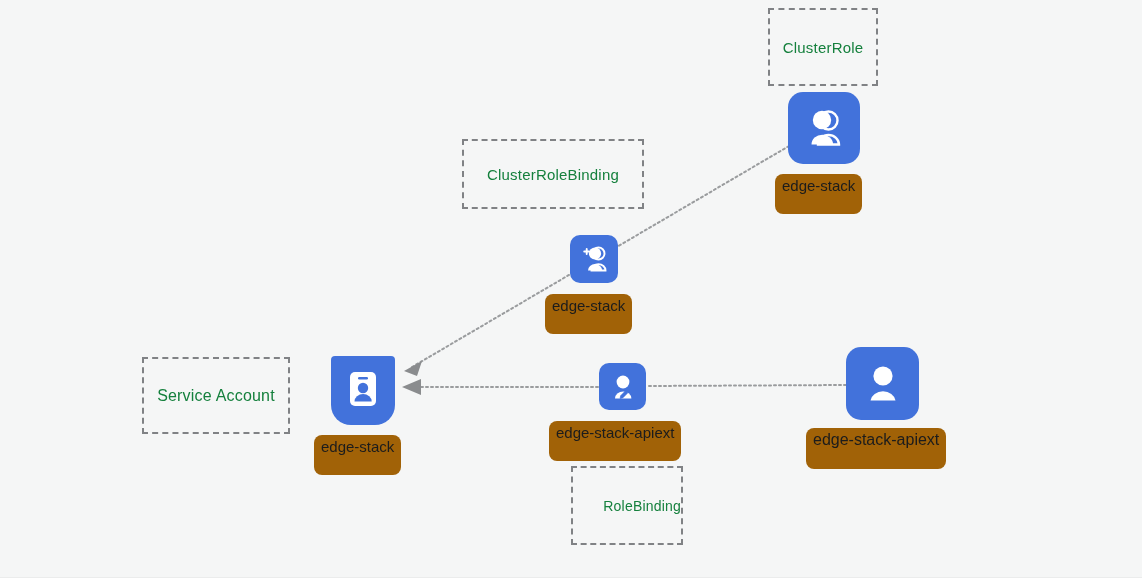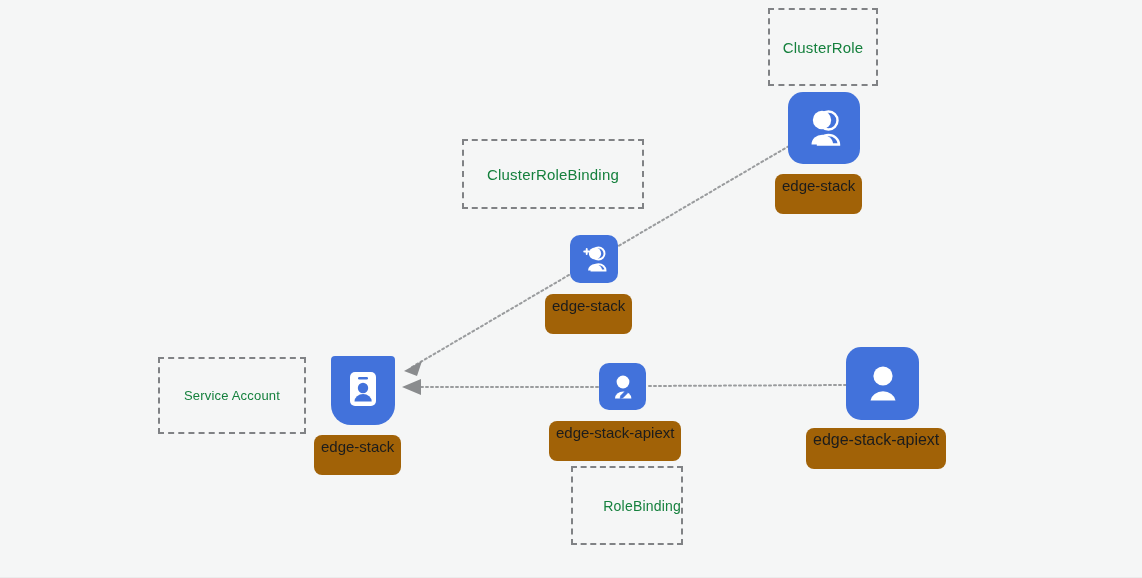--- a/index.html
+++ b/index.html
@@ -64,21 +64,21 @@
   </svg>
 
   <div class="type-box" style="left:768px;top:8px;width:110px;height:78px;font-size:15px;">
     <span>ClusterRole</span>
   </div>
 
   <div class="type-box" style="left:462px;top:139px;width:182px;height:70px;font-size:15px;">
     <span>ClusterRoleBinding</span>
   </div>
 
-  <div class="type-box" style="left:158px;top:357px;width:148px;height:77px;font-size:13px;">
+  <div class="type-box" style="left:142px;top:357px;width:148px;height:77px;font-size:16px;">
     <span>Service Account</span>
   </div>
 
   <div class="type-box" style="left:571px;top:466px;width:112px;height:79px;font-size:14px;justify-content:flex-end;">
     <span>RoleBinding</span>
   </div>
 
 
   <div class="node">
     <div class="icon" style="left:788px;top:92px;width:72px;height:72px;border-radius:15px;">

